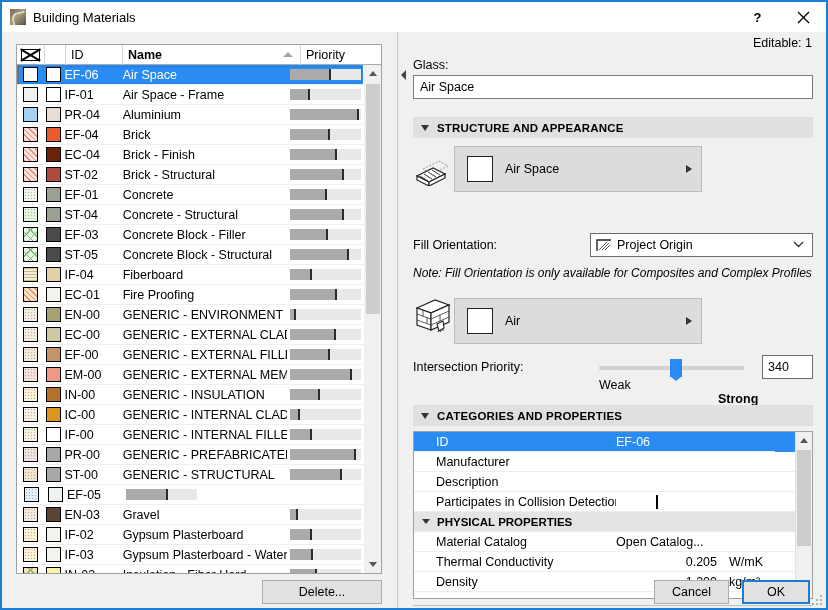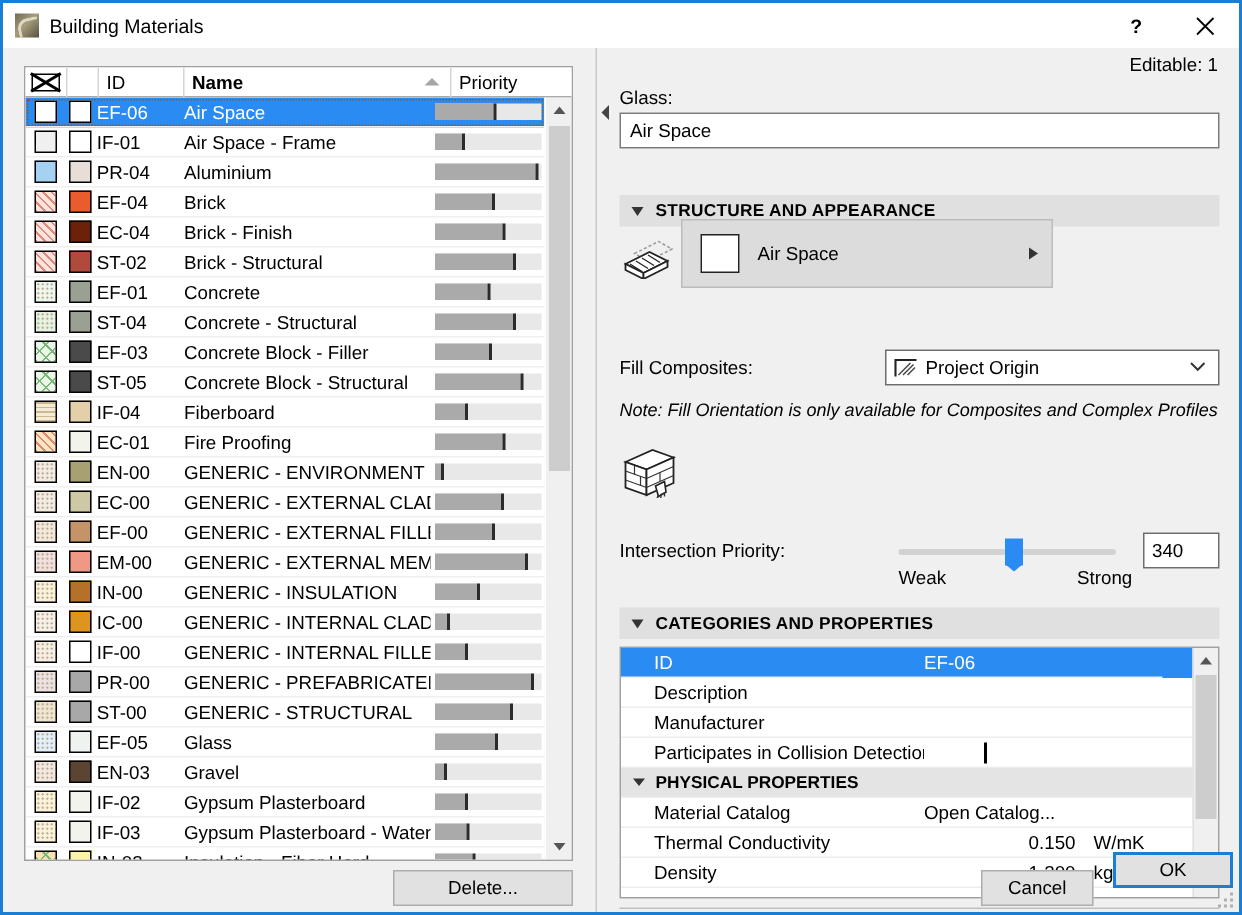--- a/index.html
+++ b/index.html
@@ -118,21 +118,21 @@
   
   .btn {
     background:#e1e1e1; border:1px solid #adadad; height:24px;
     font-size:12.5px; font-family:"Liberation Sans", sans-serif;
     display:flex; align-items:center; justify-content:center; cursor:default; color:#000;
   }
   .btn.default { border:2px solid #1a7fd4; background:#e1e1e1; }
   #new-btn { position:absolute; left:14px; top:548px; width:124px; }
   #delete-btn { position:absolute; left:260px; top:548px; width:120px; }
   #cancel-btn { position:absolute; left:255px; top:548px; width:75px; }
-  #ok-btn { position:absolute; left:343px; top:536px; width:80px; }
+  #ok-btn { position:absolute; left:343px; top:548px; width:68px; }
 
   
   .collapse-arrow { position:absolute; left:0px; top:36px; width:10px; height:14px; }
   .editable { position:absolute; right:14px; top:4px; font-size:12.5px; }
   .lbl { position:absolute; font-size:12.5px; }
   .textinput {
     background:#fff; border:1px solid #7a7a7a; height:24px; display:flex; align-items:center;
     padding-left:6px; font-size:12.5px;
   }
   .section-head {
@@ -563,21 +563,20 @@
      </div>
               </div>
               <div class="row">
                 <div class="cell c-sw">
         <span class="sw" style="background-color:#e2f0fb;background-image:radial-gradient(#b9a98f 0.7px, transparent 0.8px);background-size:3px 3px;"></span>
      </div>
      <div class="cell c-sw2">
         <span class="sw" style="background:#eef3ef"></span>
      </div>
      <div class="cell c-id">EF-05</div>
-     <div class="cell c-name">Glass</div>
      <div class="cell c-pri">
         <span class="pri-bar">
           <span class="pri-fill" style="width:39.76px"></span>
           <span class="pri-tick" style="left:39.76px"></span>
         </span>
      </div>
               </div>
               <div class="row">
                 <div class="cell c-sw">
         <span class="sw" style="background-color:#f3e8e0;background-image:radial-gradient(#b9a98f 0.7px, transparent 0.8px);background-size:3px 3px;"></span>
@@ -662,21 +661,21 @@
 
       <svg class="collapse-arrow" viewBox="0 0 10 14">
         <polygon points="7,2 7,12 2,7" fill="#444"></polygon>
       </svg>
 
       <div class="editable">Editable: 1</div>
 
       <div class="lbl" style="left:14px; top:26px;">Glass:</div>
       <div class="textinput" style="position:absolute; left:14px; top:43px; width:400px;">Air Space</div>
 
-      <div class="section-head" style="position:absolute; left:14px; top:98px; width:400px;">
+      <div class="section-head" style="position:absolute; left:14px; top:85px; width:400px;">
         <span class="tri"></span>
         <span>STRUCTURE AND APPEARANCE</span>
       </div>
 
       <svg style="position:absolute; left:16px; top:124px;" width="34" height="30" viewBox="0 0 34 30">
         <polygon points="8,13 24,5 33,10 17,18" fill="none" stroke="#999" stroke-width="1" stroke-dasharray="2,1.5"></polygon>
         <polygon points="2,20 18,12 30,18 14,26" fill="#fff" stroke="#222" stroke-width="1.2"></polygon>
         <g stroke="#222" stroke-width="0.9">
           <line x1="5" y1="20" x2="13" y2="25"></line>
             <line x1="9" y1="18" x2="17" y2="23"></line>
@@ -686,21 +685,21 @@
         <polygon points="2,20 2,24 14,30 14,26" fill="#fff" stroke="#222" stroke-width="1.2"></polygon>
         <polygon points="14,26 14,30 30,22 30,18" fill="#fff" stroke="#222" stroke-width="1.2"></polygon>
       </svg>
 
       <div class="picker" style="position:absolute; left:55px; top:114px; width:248px;">
         <div class="chip"></div>
         <div class="ptext">Air Space</div>
         <span class="parrow"></span>
       </div>
 
-      <div class="lbl" style="left:14px; top:206px;">Fill Composites:</div>
+      <div class="lbl" style="left:14px; top:206px;">Fill Orientation:</div>
       <div class="combo" style="position:absolute; left:191px; top:201px; width:223px;">
         <svg width="16" height="13" viewBox="0 0 16 13" style="margin-left:5px;">
           <path d="M1 12 L1 1 L15 1" fill="none" stroke="#222" stroke-width="1.4"></path>
           <g stroke="#444" stroke-width="0.9">
             <line x1="3" y1="11" x2="11" y2="3"></line>
               <line x1="6" y1="11" x2="13" y2="4"></line>
               <line x1="9" y1="11" x2="14" y2="6"></line>
           </g>
         </svg>
         <span style="margin-left:5px;">Project Origin</span>
@@ -725,63 +724,68 @@
           <line x1="25" y1="17" x2="25" y2="23"></line>
         </g>
         <path d="M22 26 L28 23 L29 30 L24 33 Z" fill="#fff" stroke="#222" stroke-width="1.1"></path>
         <g stroke="#333" stroke-width="0.9">
           <line x1="24" y1="32" x2="23" y2="34"></line>
             <line x1="26" y1="31" x2="25.5" y2="34"></line>
             <line x1="28" y1="30" x2="28" y2="33"></line>
         </g>
       </svg>
 
+      <div class="picker" style="position:absolute; left:55px; top:266px; width:248px;">
+        <div class="chip"></div>
+        <div class="ptext">Air</div>
+        <span class="parrow"></span>
+      </div>
 
       <div class="lbl" style="left:14px; top:328px;">Intersection Priority:</div>
       <div class="slider-track" style="left:200px; top:334px; width:145px;"></div>
       <div class="slider-knob" id="ip-knob" style="top: 327px; left: 270.85px;"></div>
       <div class="lbl" style="left:200px; top:346px;">Weak</div>
-      <div class="lbl" style="left:319px; top:346px;">Strong</div>
+      <div class="lbl" style="left:319px; top:360px;font-weight:bold;">Strong</div>
       <div class="numbox" style="position:absolute; left:363px; top:323px; width:51px; height:24px;">340</div>
 
       <div class="section-head" style="position:absolute; left:14px; top:373px; width:400px;">
         <span class="tri"></span>
         <span>CATEGORIES AND PROPERTIES</span>
       </div>
 
       <div class="proptable" style="position:absolute; left:14px; top:399px; width:400px; height:168px;">
         <div class="prows" id="prows">
             <div class="prow sel" style="position: relative;">
               <div class="p-name">ID</div>
               <div class="p-val">EF-06</div>
               <span class="sel-tail"></span>
             </div>
             <div class="prow">
+              <div class="p-name">Manufacturer</div>
+              <div class="p-val"></div>
+            </div>
+            <div class="prow">
               <div class="p-name">Description</div>
-              <div class="p-val"></div>
-            </div>
-            <div class="prow">
-              <div class="p-name">Manufacturer</div>
               <div class="p-val"></div>
             </div>
             <div class="prow">
               <div class="p-name">Participates in Collision Detection</div>
               <div class="p-val"><span class="p-chk"></span></div>
             </div>
             <div class="prow sub">
               <div class="p-name">
         <span class="tri-s"></span>PHYSICAL PROPERTIES</div>
             </div>
             <div class="prow">
               <div class="p-name">Material Catalog</div>
               <div class="p-val">Open Catalog...</div>
             </div>
             <div class="prow">
               <div class="p-name">Thermal Conductivity</div>
-              <div class="p-val num">0.150</div>
+              <div class="p-val num">0.205</div>
                  <div class="p-unit">W/mK</div>
             </div>
             <div class="prow">
               <div class="p-name">Density</div>
               <div class="p-val num">1.200</div>
                  <div class="p-unit">kg/m³</div>
             </div>
           </div>
         <div class="vsb" style="width:17px;border-left:1px solid #e0e0e0;">
           <div class="arrow">

